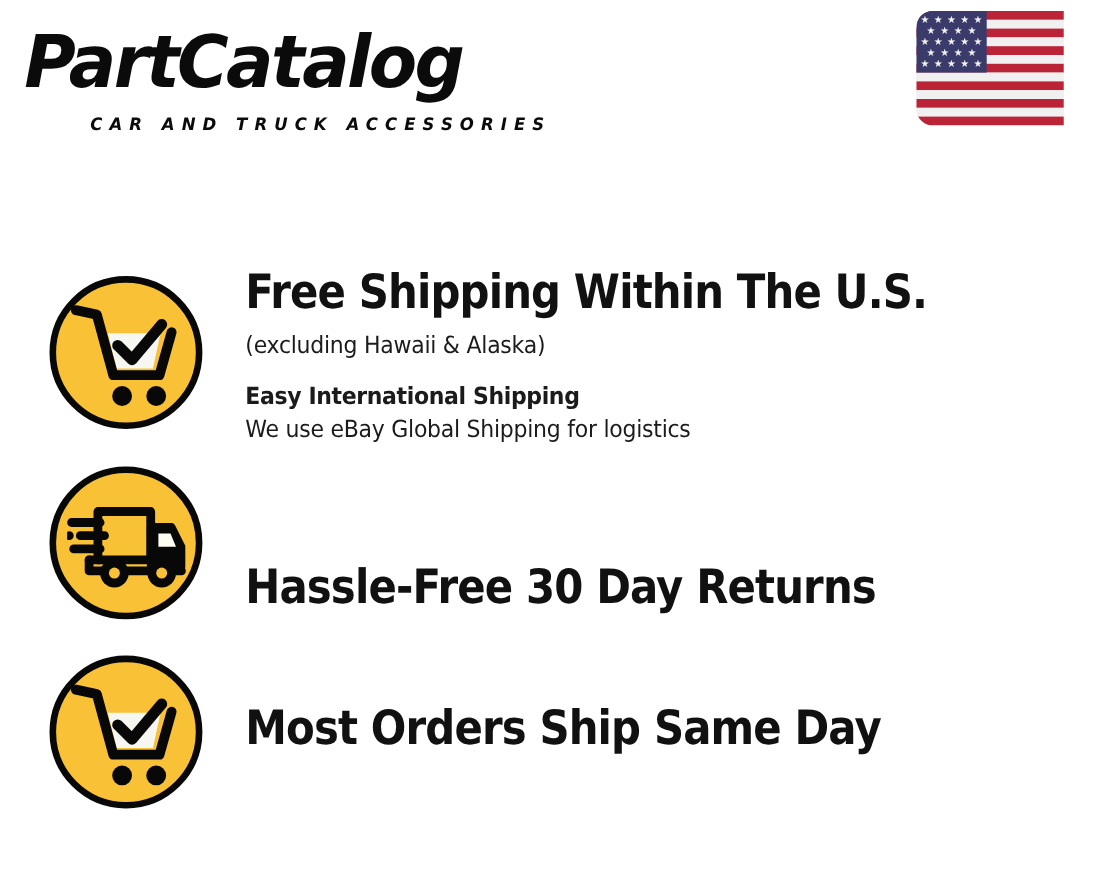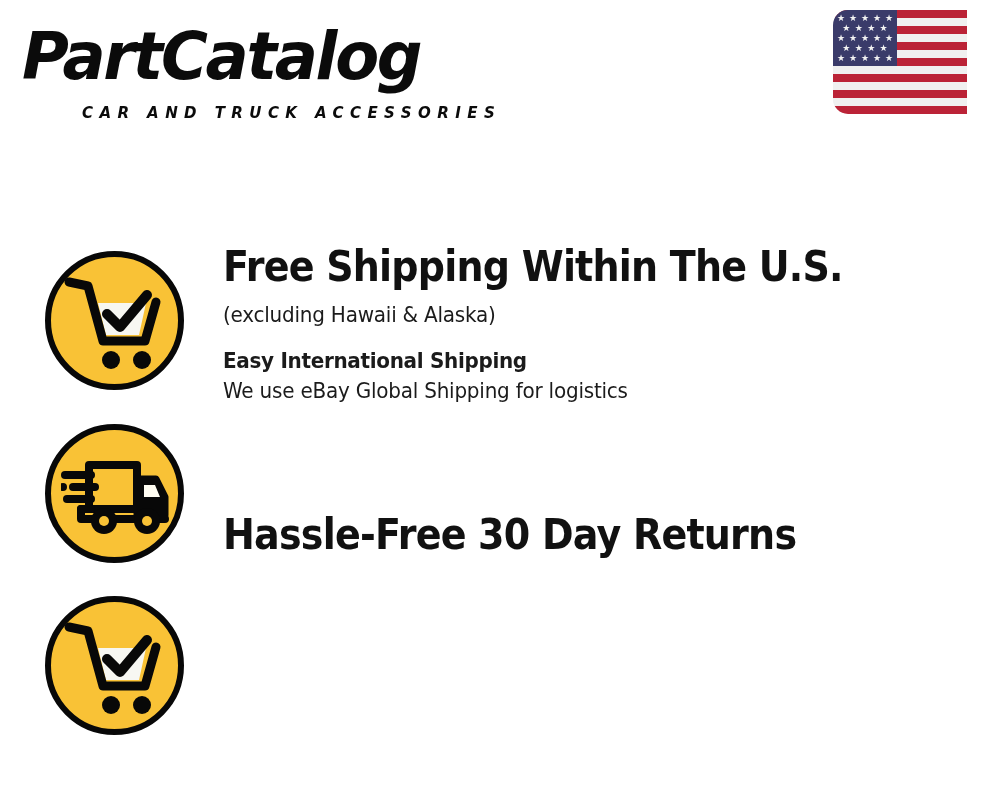--- a/index.html
+++ b/index.html
@@ -332,16 +332,19 @@
     <div class="feature-row row-2">
       <div class="icon-circle">
         <svg width="104" height="96" viewBox="0 0 104 96" aria-hidden="true">
           <polygon points="35,30 83,30 76,62 43,62" fill="#f7f7f2"></polygon>
           <path d="M6 9 L25 13 L40 68 L82 68 L93 29" fill="none" stroke="#080808" stroke-width="9" stroke-linecap="round" stroke-linejoin="round"></path>
           <path d="M44 41 L57 54 L84 22" fill="none" stroke="#080808" stroke-width="10" stroke-linecap="round" stroke-linejoin="round"></path>
           <circle cx="48" cy="87" r="9" fill="#080808"></circle>
           <circle cx="79" cy="87" r="9" fill="#080808"></circle>
         </svg>
       </div>
+      <div class="feature-text">
+        <div class="feature-heading">Most Orders Ship Same Day</div>
+      </div>
     </div>
 
   </div>
 </div>
 
 </body></html>

